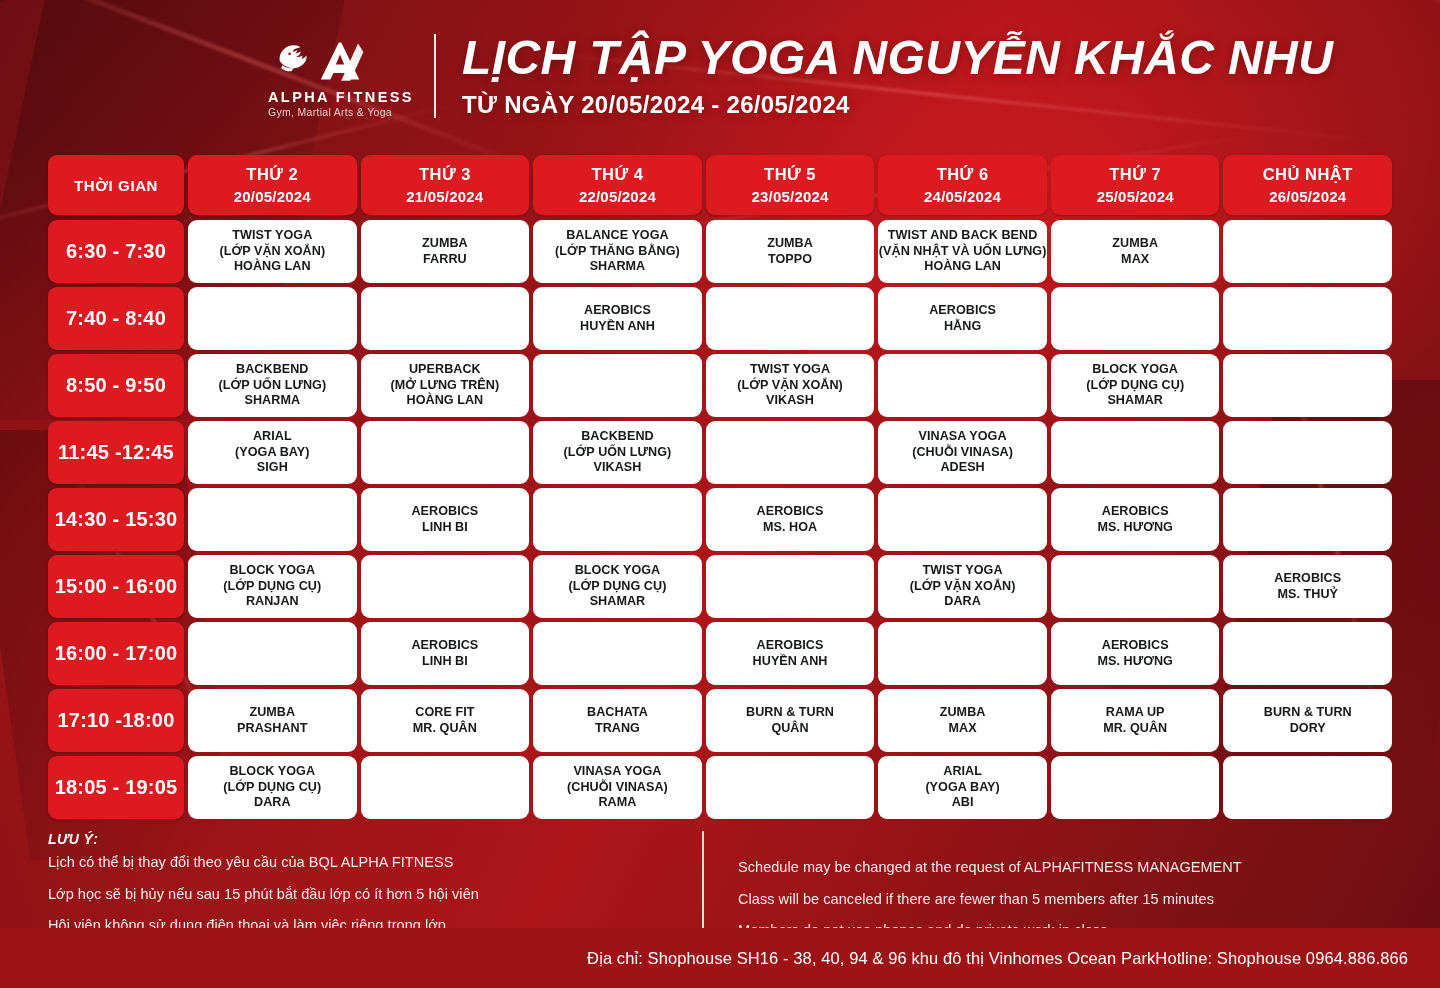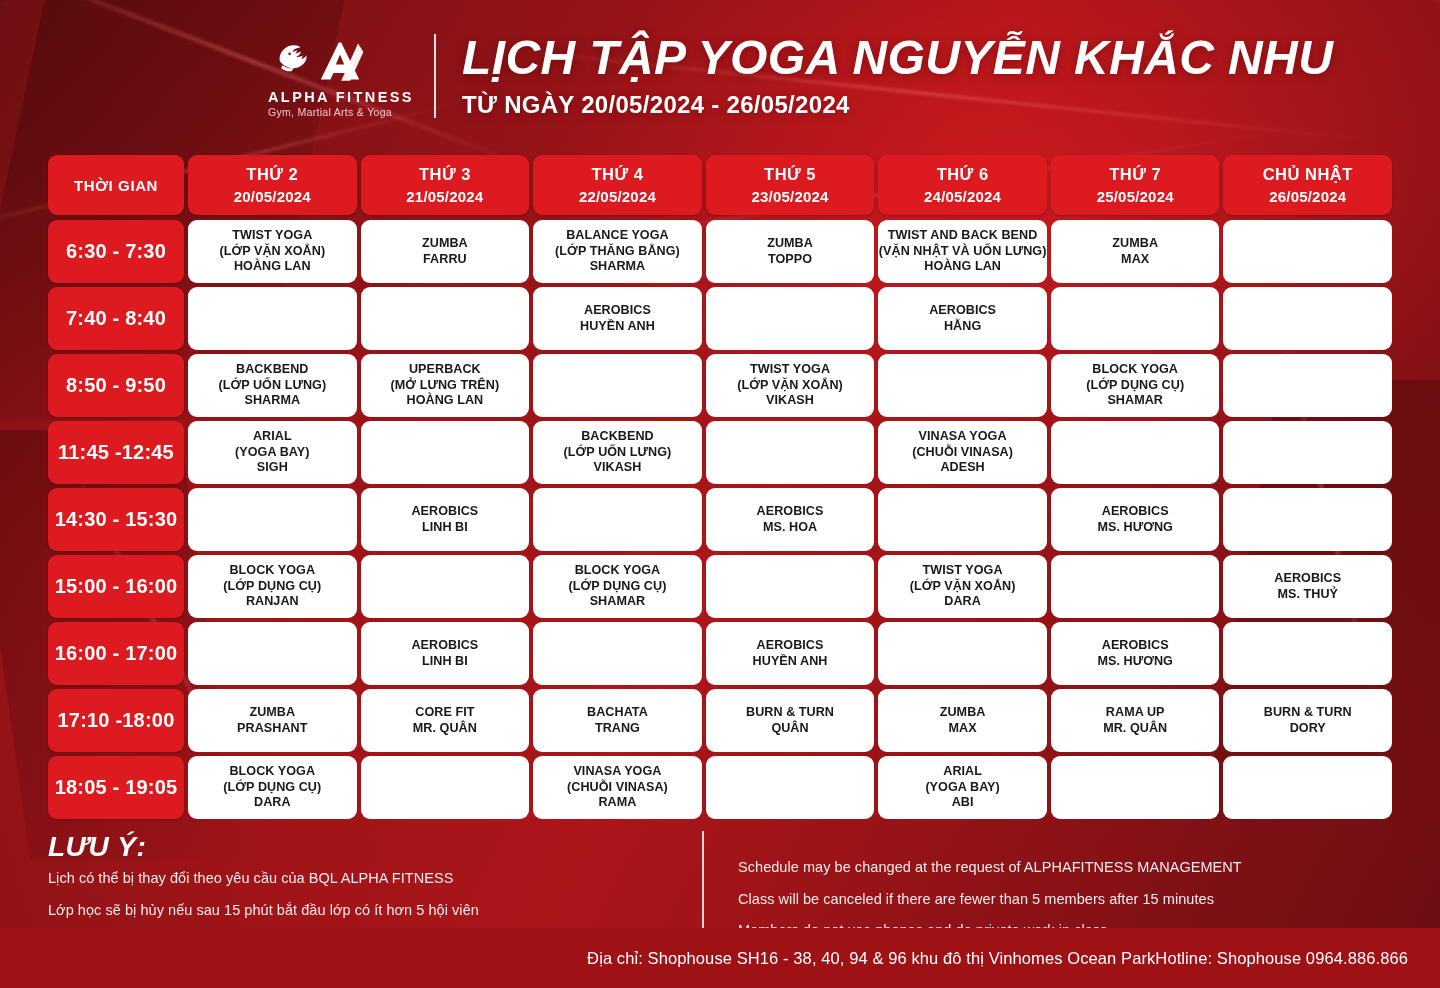--- a/index.html
+++ b/index.html
@@ -192,21 +192,21 @@
   
   .notes {
     position: relative;
     display: flex;
     margin: 12px 48px 0 48px;
     color: #ffffff;
   }
   .notes-col { flex: 1 1 0; padding-right: 22px; }
   .notes-col.right { padding-left: 34px; border-left: 2px solid rgba(255,255,255,0.82); }
   .notes-title {
-    font-size: 28px;
+    font-size: 14px;
     font-weight: 700;
     font-style: italic;
     letter-spacing: 0.4px;
     margin-bottom: 8px;
   }
   .note-line {
     font-size: 14.5px;
     font-weight: 400;
     line-height: 1.0;
     margin-bottom: 17px;

